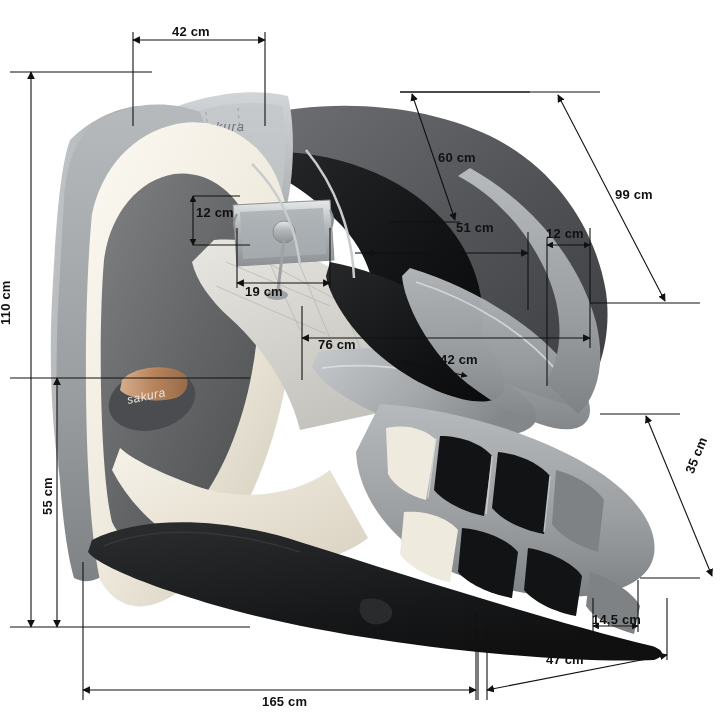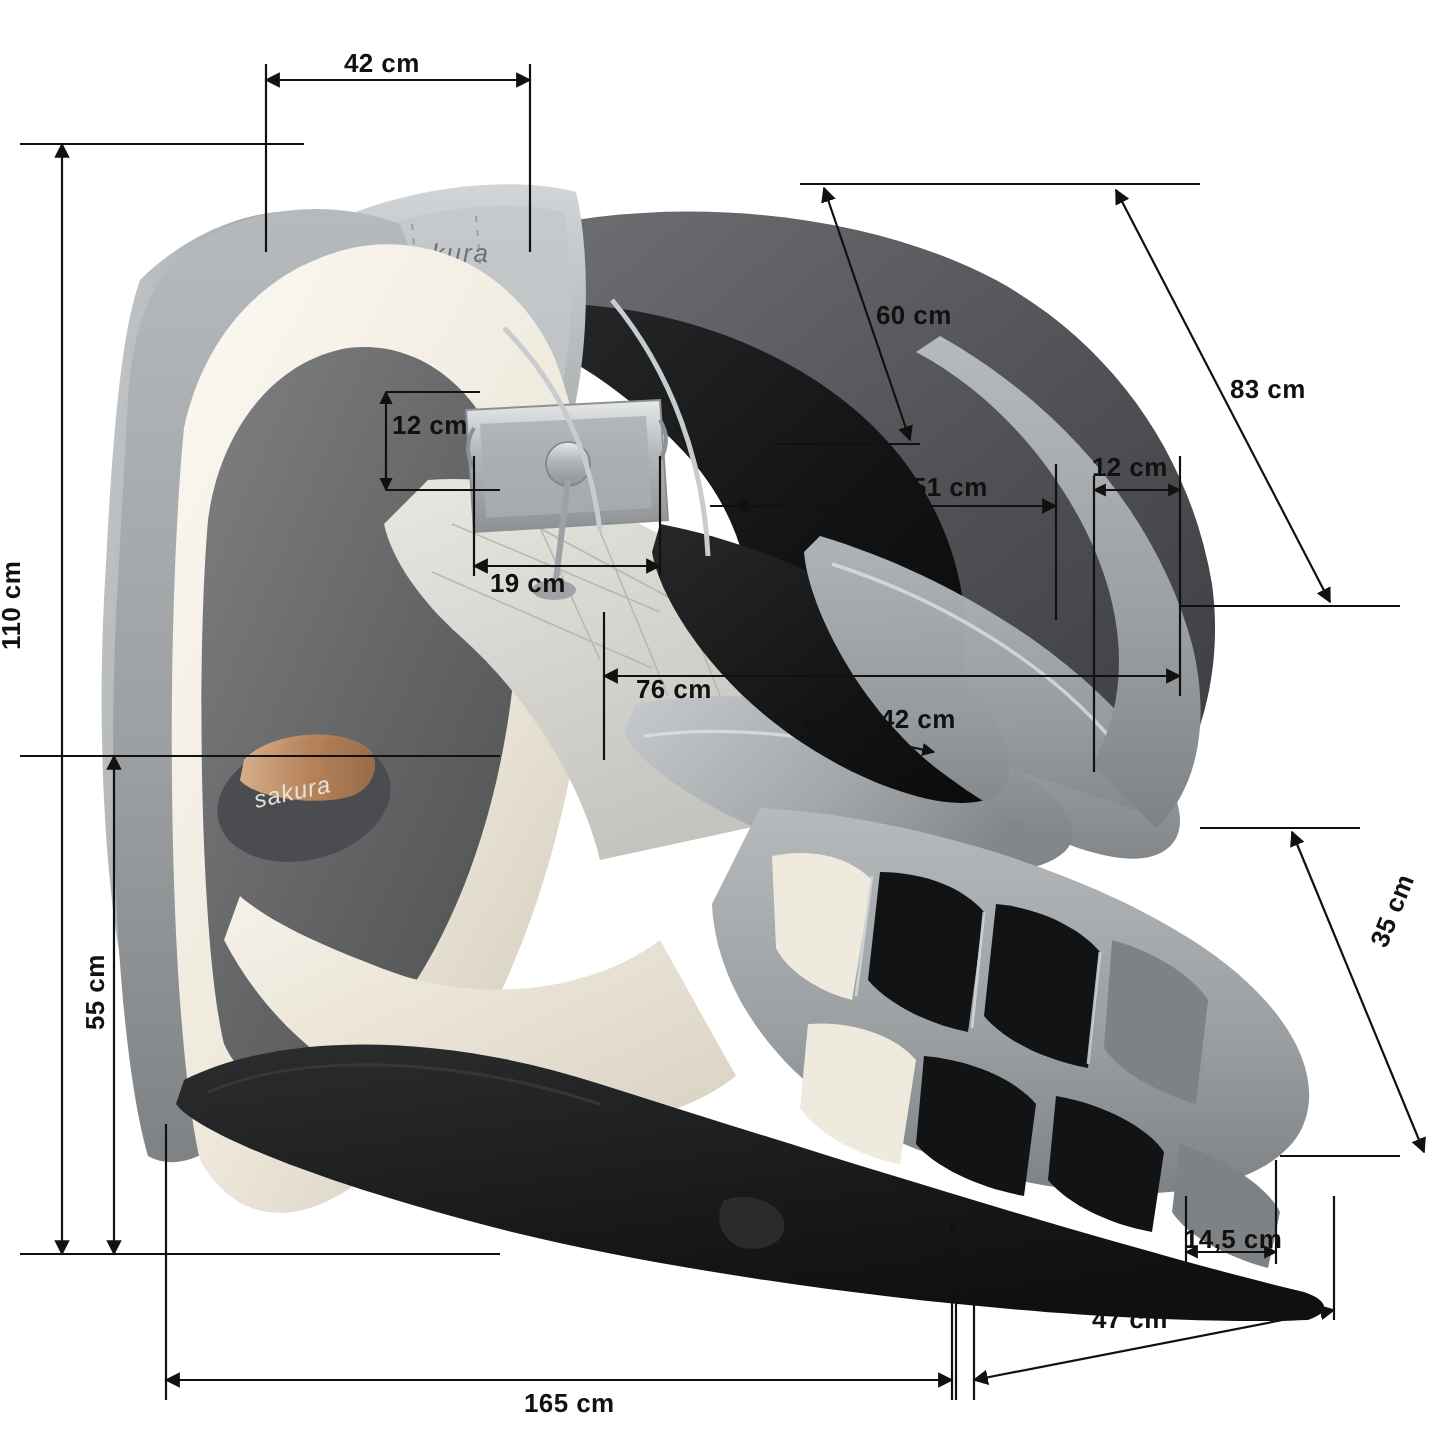--- a/index.html
+++ b/index.html
@@ -286,23 +286,23 @@
   <div class="dimlabel" style="left:-2px; top:325px; transform:rotate(-90deg); transform-origin:left top;">110 cm</div>
 
   <div class="dimlabel" style="left:40px; top:515px; transform:rotate(-90deg); transform-origin:left top;">55 cm</div>
 
   <div class="dimlabel" style="left:196px; top:205px;">12 cm</div>
 
   <div class="dimlabel" style="left:245px; top:284px;">19 cm</div>
 
   <div class="dimlabel" style="left:438px; top:150px;">60 cm</div>
 
-  <div class="dimlabel" style="left:615px; top:187px;">83 cm</div>
-
-  <div class="dimlabel" style="left:456px; top:236px;">51 cm</div>
+  <div class="dimlabel" style="left:615px; top:187px;">99 cm</div>
+
+  <div class="dimlabel" style="left:456px; top:220px;">51 cm</div>
 
   <div class="dimlabel" style="left:546px; top:226px;">12 cm</div>
 
   <div class="dimlabel" style="left:318px; top:321px;margin-top:16px;">76 cm</div>
 
   <div class="dimlabel" style="left:440px; top:352px;">42 cm</div>
 
   <div class="dimlabel" style="left:682px; top:470px; transform:rotate(-68deg); transform-origin:left top;">35 cm</div>
 
   <div class="dimlabel" style="left:592px; top:612px;">14,5 cm</div>

